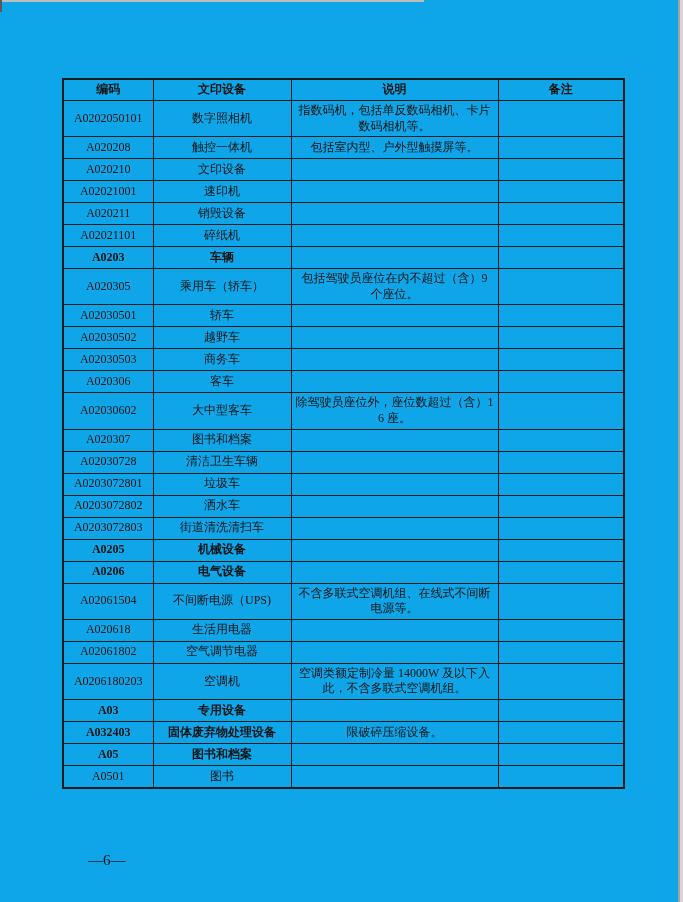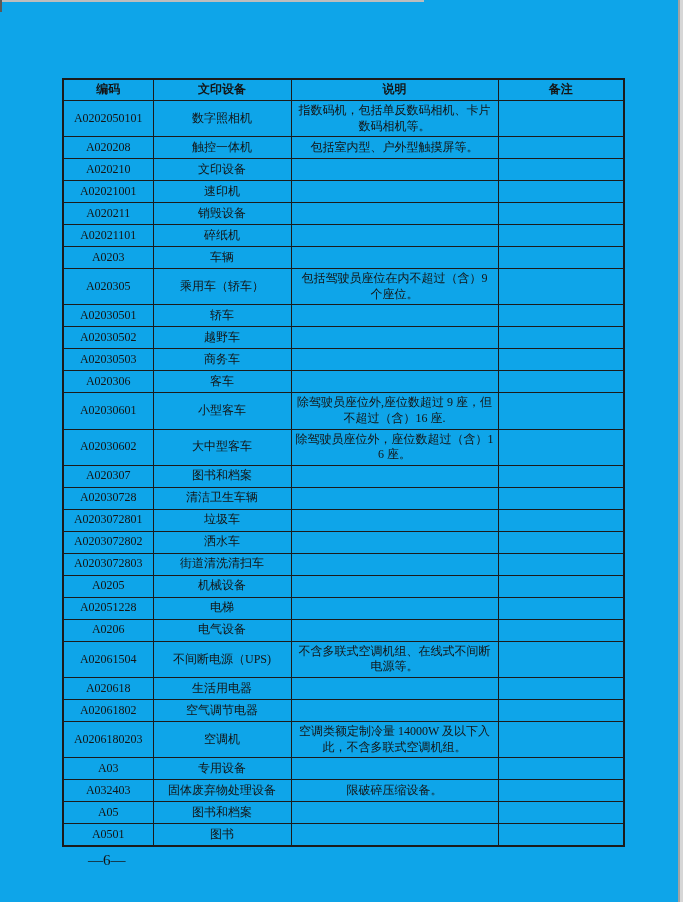--- a/index.html
+++ b/index.html
@@ -60,21 +60,21 @@
     height: 17px;
     overflow: hidden;
     word-break: break-all;
   }
   table.catalog th {
     font-weight: bold;
     height: 16px;
   }
   tr.bold td:nth-child(1),
   tr.bold td:nth-child(2) {
-    font-weight: normal;
+    font-weight: bold;
     text-align: center;
   }
   .page-number {
     position: absolute;
     left: 88px;
     top: 852px;
     font-size: 15px;
     color: #141414;
     letter-spacing: 0px;
   }
@@ -169,26 +169,20 @@
           <td></td>
           <td></td>
         </tr>
         <tr>
           <td>A020306</td>
           <td>客车</td>
           <td></td>
           <td></td>
         </tr>
         <tr>
-          <td>A02030601</td>
-          <td>小型客车</td>
-          <td>除驾驶员座位外,座位数超过 9 座，但不超过（含）16 座.</td>
-          <td></td>
-        </tr>
-        <tr>
           <td>A02030602</td>
           <td>大中型客车</td>
           <td>除驾驶员座位外，座位数超过（含）16 座。</td>
           <td></td>
         </tr>
         <tr>
           <td>A020307</td>
           <td>图书和档案</td>
           <td></td>
           <td></td>
@@ -216,26 +210,20 @@
           <td>街道清洗清扫车</td>
           <td></td>
           <td></td>
         </tr>
         <tr class="bold">
           <td>A0205</td>
           <td>机械设备</td>
           <td></td>
           <td></td>
         </tr>
-        <tr>
-          <td>A02051228</td>
-          <td>电梯</td>
-          <td></td>
-          <td></td>
-        </tr>
         <tr class="bold">
           <td>A0206</td>
           <td>电气设备</td>
           <td></td>
           <td></td>
         </tr>
         <tr>
           <td>A02061504</td>
           <td>不间断电源（UPS)</td>
           <td>不含多联式空调机组、在线式不间断电源等。</td>

